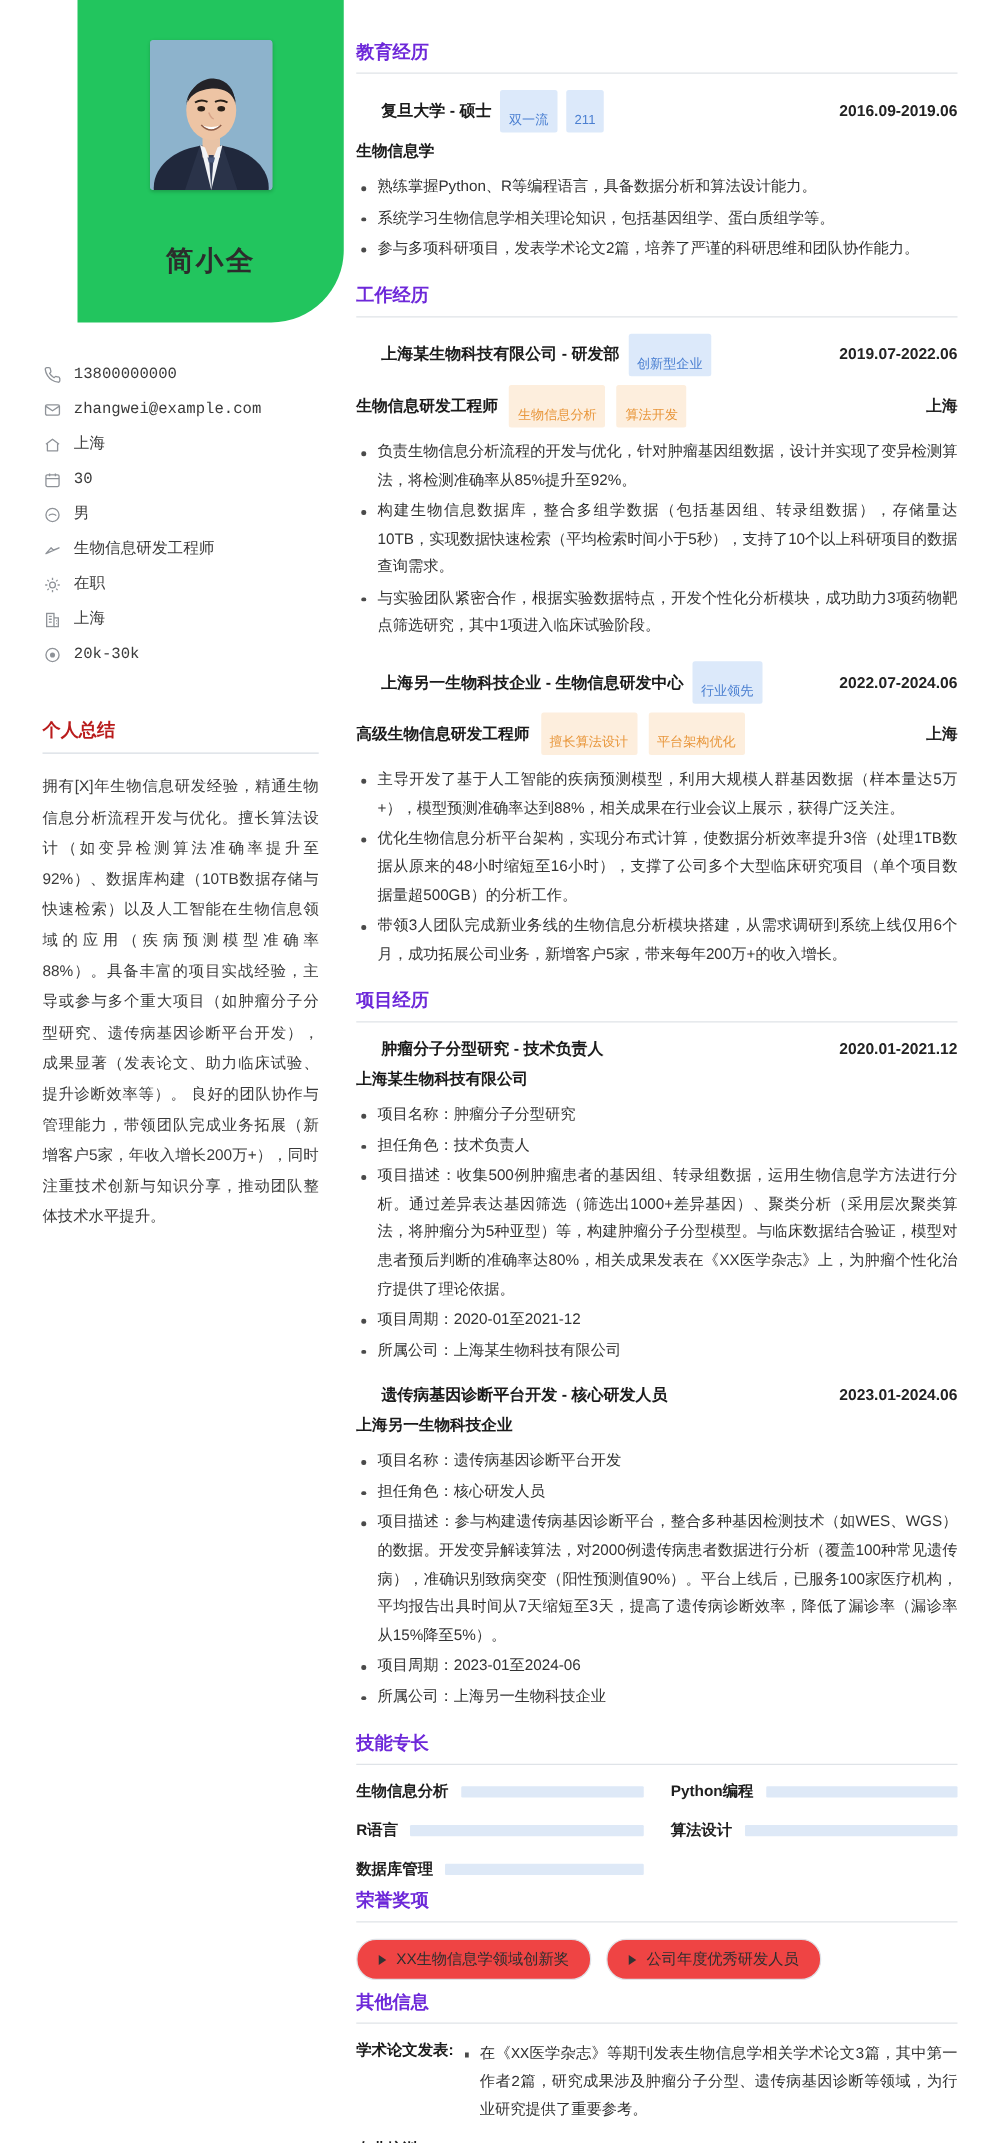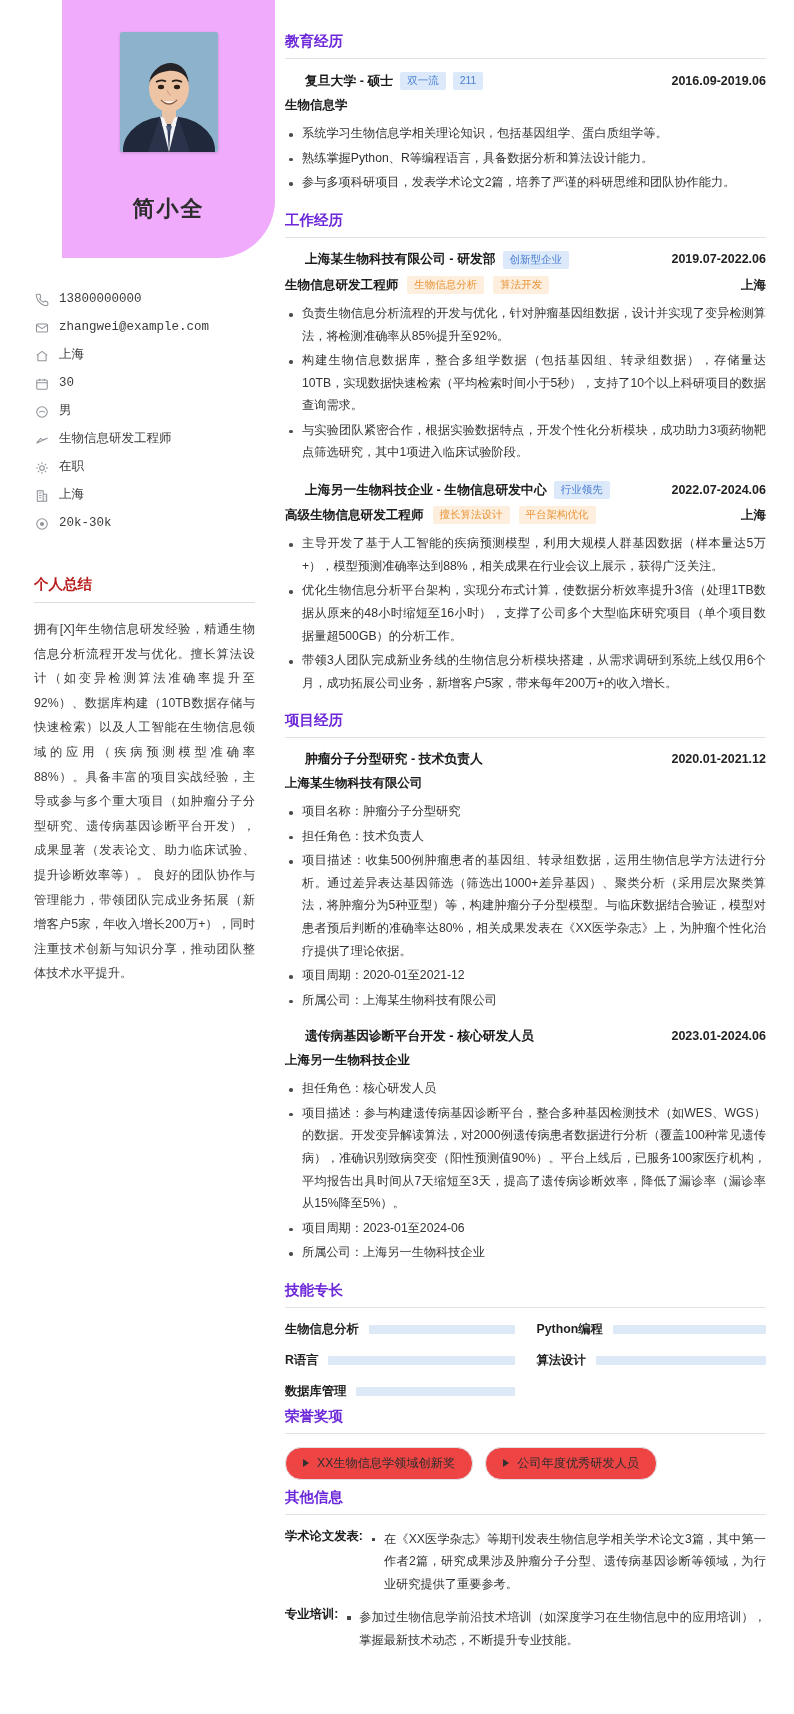--- a/index.html
+++ b/index.html
@@ -19,21 +19,21 @@
   }
 
   
   .left {
     width:275px;
     flex:0 0 275px;
     position:relative;
     padding-bottom:24px;
   }
   .left-header {
-    background:#f0abfc;
+    background:#22c55e;
     border-bottom-right-radius:58px;
     padding:32px 0 34px 0;
     margin-left:62px;
     margin-right:0;
     display:flex;
     flex-direction:column;
     align-items:center;
     position:relative;
   }
   .photo {
@@ -131,21 +131,21 @@
   .sub-right { font-size:12.5px; font-weight:700; color:#222; white-space:nowrap; }
   .plain-sub {
     font-size:12.5px;
     font-weight:700;
     color:#1b1b1b;
     margin-bottom:8px;
   }
 
   .tag {
     font-size:10.5px;
-    padding:2px 7px 3px 7px;
+    padding:18px 7px 3px 7px;
     border-radius:2px;
     line-height:1.25;
     white-space:nowrap;
   }
   .tag-blue { background:#dce9fa; color:#4a7fd1; }
   .tag-orange { background:#fdeedd; color:#e8963a; }
 
   ul.bullets { list-style:none; margin:0; padding:0; }
   ul.bullets li {
     position:relative;
@@ -217,20 +217,21 @@
   }
   .other-body { flex:1; }
   .other-body li {
     position:relative;
     list-style:none;
     padding-left:15px;
     font-size:12.2px;
     line-height:1.85;
     color:#333;
     text-align:justify;
+    font-family:Liberation Mono, monospace;
   }
   .other-body li:before {
     content:"";
     position:absolute;
     left:3px; top:10px;
     width:3.5px;height:3.5px;
     background:#4a4a4a;
   }
 </style>
 </head>
@@ -361,22 +362,22 @@
         <div class="entry-line">
           <div class="entry-left">
             <span class="entry-title">复旦大学 - 硕士</span>
             <span class="tag tag-blue">双一流</span>
             <span class="tag tag-blue">211</span>
           </div>
           <div class="entry-right">2016.09-2019.06</div>
         </div>
         <div class="plain-sub">生物信息学</div>
         <ul class="bullets">
+          <li>熟练掌握Python、R等编程语言，具备数据分析和算法设计能力。</li>
           <li>系统学习生物信息学相关理论知识，包括基因组学、蛋白质组学等。</li>
-          <li>熟练掌握Python、R等编程语言，具备数据分析和算法设计能力。</li>
           <li>参与多项科研项目，发表学术论文2篇，培养了严谨的科研思维和团队协作能力。</li>
         </ul>
       </div>
     </section>
 
     <section class="section">
       <div class="sec-title">工作经历</div>
 
       <div class="entry">
         <div class="entry-line">
@@ -447,20 +448,21 @@
 
       <div class="entry">
         <div class="entry-line">
           <div class="entry-left">
             <span class="entry-title">遗传病基因诊断平台开发 - 核心研发人员</span>
           </div>
           <div class="entry-right">2023.01-2024.06</div>
         </div>
         <div class="plain-sub">上海另一生物科技企业</div>
         <ul class="bullets">
+          <li>项目名称：遗传病基因诊断平台开发</li>
           <li>担任角色：核心研发人员</li>
           <li>项目描述：参与构建遗传病基因诊断平台，整合多种基因检测技术（如WES、WGS）的数据。开发变异解读算法，对2000例遗传病患者数据进行分析（覆盖100种常见遗传病），准确识别致病突变（阳性预测值90%）。平台上线后，已服务100家医疗机构，平均报告出具时间从7天缩短至3天，提高了遗传病诊断效率，降低了漏诊率（漏诊率从15%降至5%）。</li>
           <li>项目周期：2023-01至2024-06</li>
           <li>所属公司：上海另一生物科技企业</li>
         </ul>
       </div>
     </section>
 
     <section class="section">
       <div class="sec-title">技能专长</div>

